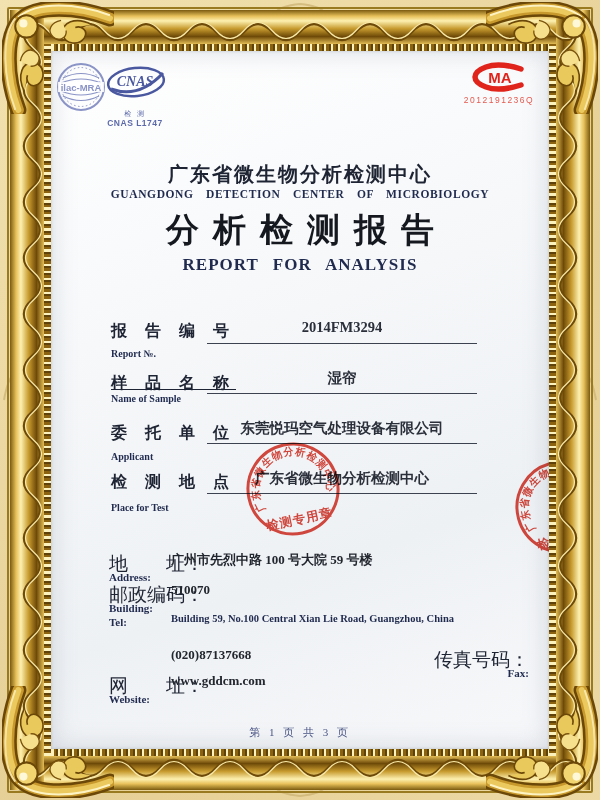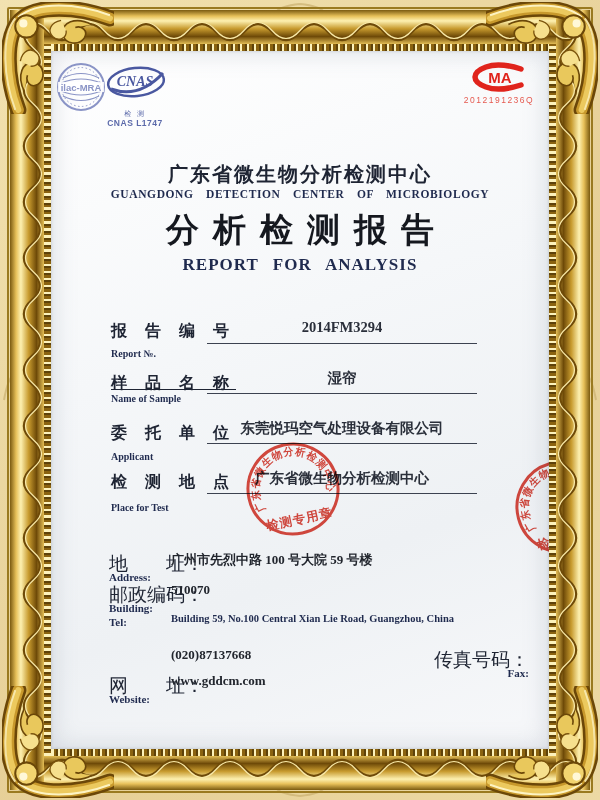--- a/index.html
+++ b/index.html
@@ -234,20 +234,21 @@
         <div class="cline">
           <span class="c-label">网　　址：</span>
           <span class="c-val">www.gddcm.com</span>
         </div>
         <div class="cline">
           <span class="c-label-en">Website:</span>
         </div>
       </div>
     </div>
 
+    <div class="abs footer">第 1 页 共 3 页</div>
 
     <svg class="stamp stamp1" width="120" height="120" viewBox="0 0 120 120">
       <circle cx="60" cy="60" r="45" fill="none" stroke="#d93a2e" stroke-width="3"></circle>
       <defs>
         <path id="ringArc1" d="M29.2,74.4 A34,34 0 1 1 90.8,74.4" fill="none"></path>
       </defs>
       <text font-size="10.5" font-weight="bold" fill="#d93a2e" letter-spacing="1">
         <textPath href="#ringArc1" startOffset="0" textLength="132" lengthAdjust="spacingAndGlyphs">广东省微生物分析检测中心</textPath>
       </text>
       <text x="60" y="95" text-anchor="middle" font-size="12.5" font-weight="bold" fill="#d93a2e" letter-spacing="1">检测专用章</text>

